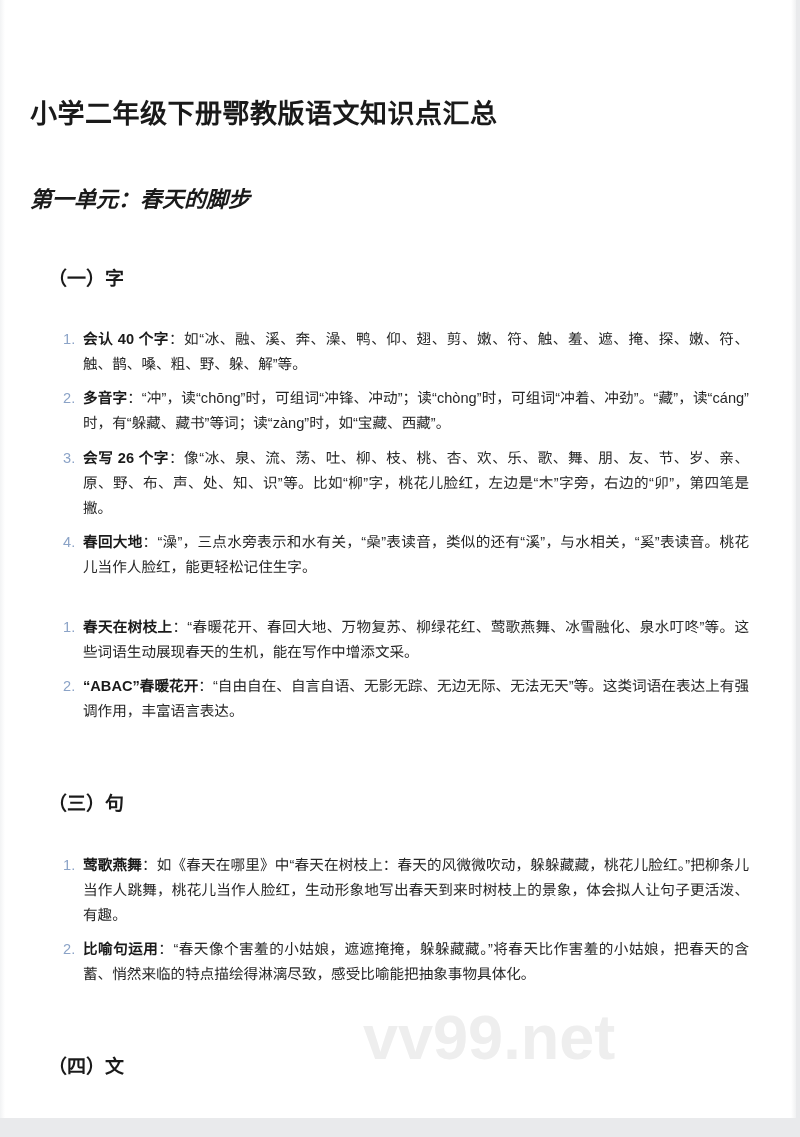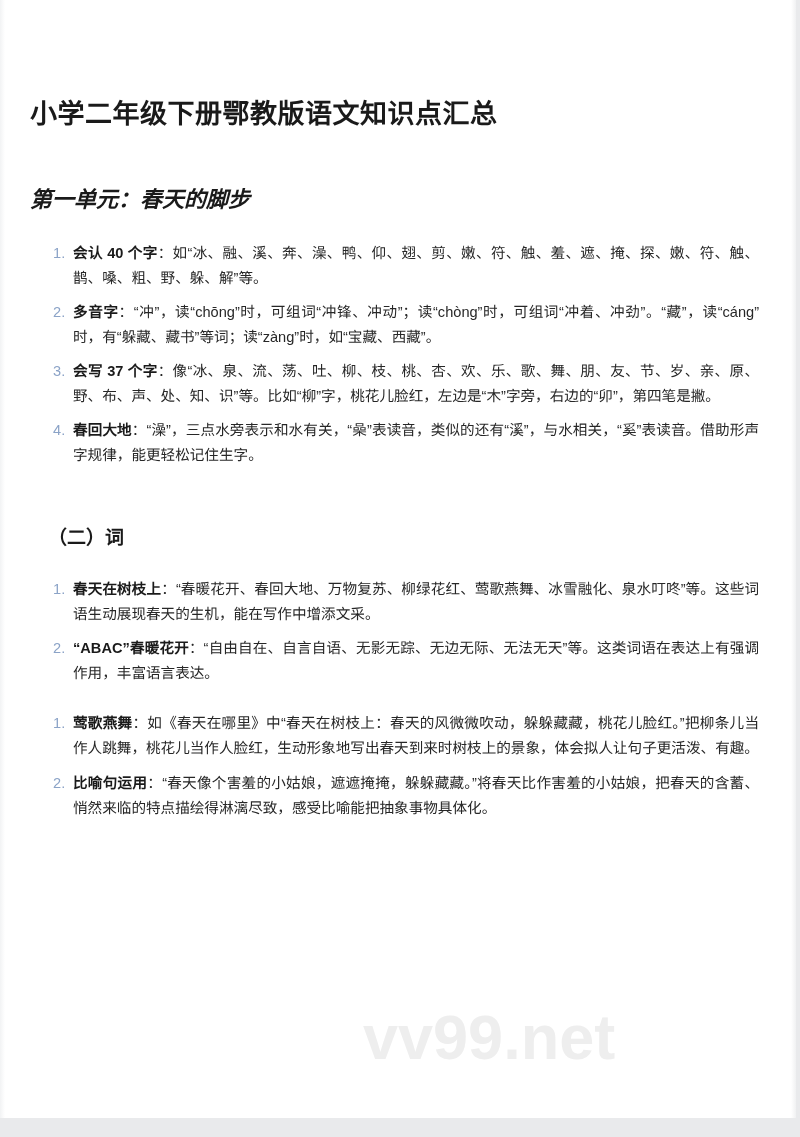--- a/index.html
+++ b/index.html
@@ -82,21 +82,21 @@
     font-size: 19px;
     font-weight: bold;
     color: #1a1a1a;
     margin: 0;
     padding: 50px 0 0 18px;
     line-height: 1.4;
   }
 
   ol.kp-list {
     list-style: none;
-    margin: 7px;
+    margin: 17px;
     padding: 18px 0 0 0;
     counter-reset: kp;
   }
 
   ol.kp-list > li {
     position: relative;
     counter-increment: kp;
     padding: 0 0 0 36px;
     margin: 0 0 9px 0;
     font-size: 14.6px;
@@ -149,51 +149,53 @@
 
 <div class="page">
   <div class="watermark">vv99.net</div>
 
   <div class="content">
 
     <h1 class="doc-title">小学二年级下册鄂教版语文知识点汇总</h1>
 
     <h2 class="unit-title">第一单元：春天的脚步</h2>
 
+    <h3 class="sub-heading">（一）字</h3>
     <ol class="kp-list">
       <li>
         <span class="kp-term">会认 40 个字</span><span class="kp-body">：如“冰、融、溪、奔、澡、鸭、仰、翅、剪、嫩、符、触、羞、遮、掩、探、嫩、符、触、鹊、嗓、粗、野、躲、解”等。</span>
       </li>
       <li>
         <span class="kp-term">多音字</span><span class="kp-body">：“冲”，读“chōng”时，可组词“冲锋、冲动”；读“chòng”时，可组词“冲着、冲劲”。“藏”，读“cáng”时，有“躲藏、藏书”等词；读“zàng”时，如“宝藏、西藏”。</span>
       </li>
       <li>
-        <span class="kp-term">会写 37 个字</span><span class="kp-body">：像“冰、泉、流、荡、吐、柳、枝、桃、杏、欢、乐、歌、舞、朋、友、节、岁、亲、原、野、布、声、处、知、识”等。比如“柳”字，桃花儿脸红，左边是“木”字旁，右边的“卯”，第四笔是撇。</span>
-      </li>
-      <li>
-        <span class="kp-term">春回大地</span><span class="kp-body">：“澡”，三点水旁表示和水有关，“喿”表读音，类似的还有“溪”，与水相关，“奚”表读音。借助形声字规律，能更轻松记住生字。</span>
+        <span class="kp-term">会写 26 个字</span><span class="kp-body">：像“冰、泉、流、荡、吐、柳、枝、桃、杏、欢、乐、歌、舞、朋、友、节、岁、亲、原、野、布、声、处、知、识”等。比如“柳”字，桃花儿脸红，左边是“木”字旁，右边的“卯”，第四笔是撇。</span>
+      </li>
+      <li>
+        <span class="kp-term">春回大地</span><span class="kp-body">：“澡”，三点水旁表示和水有关，“喿”表读音，类似的还有“溪”，与水相关，“奚”表读音。桃花儿当作人脸红，能更轻松记住生字。</span>
       </li>
     </ol>
 
-    <h3 class="sub-heading">（二）词</h3>
     <ol class="kp-list">
       <li>
         <span class="kp-term">春天在树枝上</span><span class="kp-body">：“春暖花开、春回大地、万物复苏、柳绿花红、莺歌燕舞、冰雪融化、泉水叮咚”等。这些词语生动展现春天的生机，能在写作中增添文采。</span>
       </li>
       <li>
         <span class="kp-term">“ABAC”春暖花开</span><span class="kp-body">：“自由自在、自言自语、无影无踪、无边无际、无法无天”等。这类词语在表达上有强调作用，丰富语言表达。</span>
       </li>
     </ol>
 
+    <h3 class="sub-heading">（三）句</h3>
     <ol class="kp-list">
       <li>
         <span class="kp-term">莺歌燕舞</span><span class="kp-body">：如《春天在哪里》中“春天在树枝上：春天的风微微吹动，躲躲藏藏，桃花儿脸红。”把柳条儿当作人跳舞，桃花儿当作人脸红，生动形象地写出春天到来时树枝上的景象，体会拟人让句子更活泼、有趣。</span>
       </li>
       <li>
         <span class="kp-term">比喻句运用</span><span class="kp-body">：“春天像个害羞的小姑娘，遮遮掩掩，躲躲藏藏。”将春天比作害羞的小姑娘，把春天的含蓄、悄然来临的特点描绘得淋漓尽致，感受比喻能把抽象事物具体化。</span>
       </li>
     </ol>
 
+    <h3 class="sub-heading">（四）文</h3>
 
   </div>
 </div>
 
 <div class="page-bottom-band"></div>
 
 </body></html>

